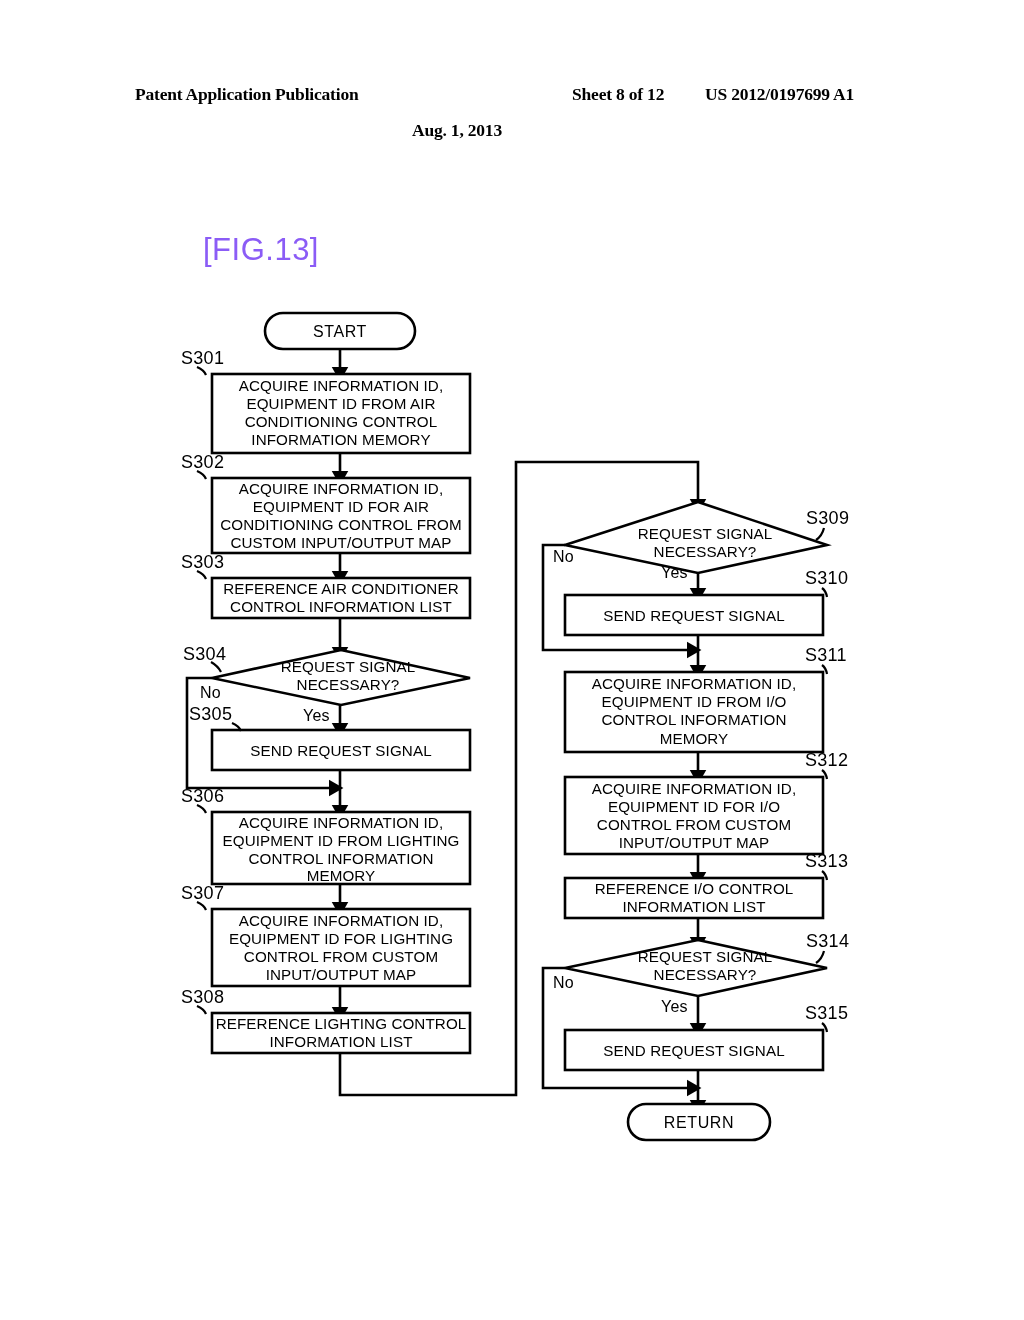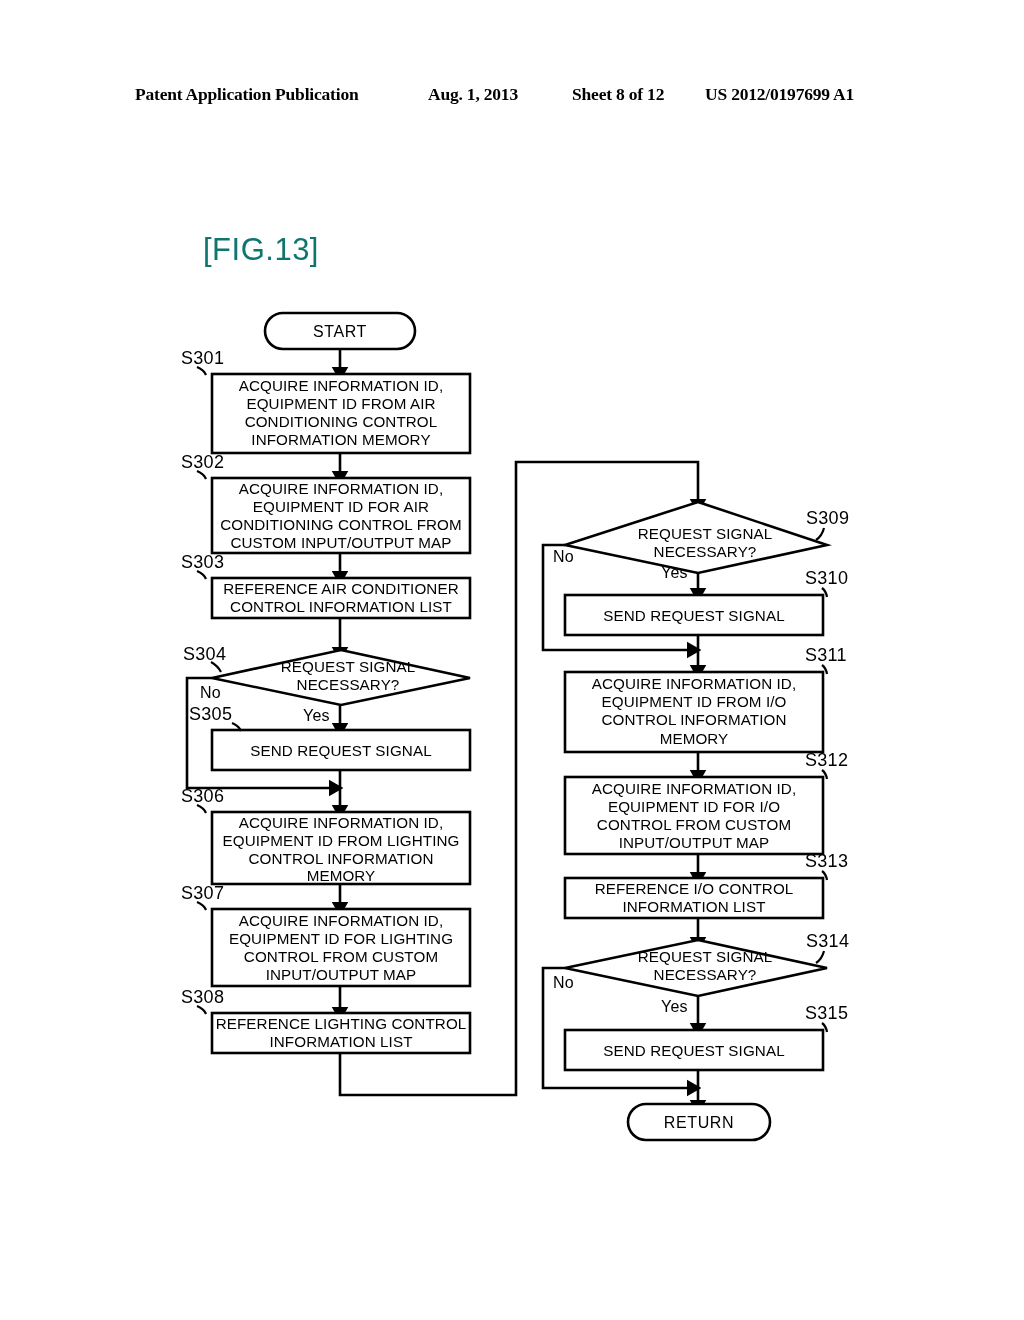--- a/index.html
+++ b/index.html
@@ -25,33 +25,33 @@
     height: 26px;
     display: flex;
     align-items: baseline;
     font-family: "Liberation Serif", serif;
     font-weight: bold;
     font-size: 17.5px;
     letter-spacing: -0.2px;
     white-space: nowrap;
   }
   #patent-header .hd-pub      { position: absolute; left: 135px; }
-  #patent-header .hd-date     { position: absolute; left: 428px; }
+  #patent-header .hd-date     { position: absolute; left: 412px; margin-top: 36px; }
   #patent-header .hd-sheet    { position: absolute; left: 572px; }
   #patent-header .hd-number   { position: absolute; left: 705px; }
 
   
   #figure-label {
     position: absolute;
     left: 203px;
     top: 232px;
     font-family: "Liberation Sans", sans-serif;
     font-size: 31px;
     letter-spacing: 0.5px;
-    color: #0f766e;
+    color: #8b5cf6;
   }
 
   
   #flowchart-svg {
     position: absolute;
     left: 0;
     top: 0;
     width: 1024px;
     height: 1320px;
   }

